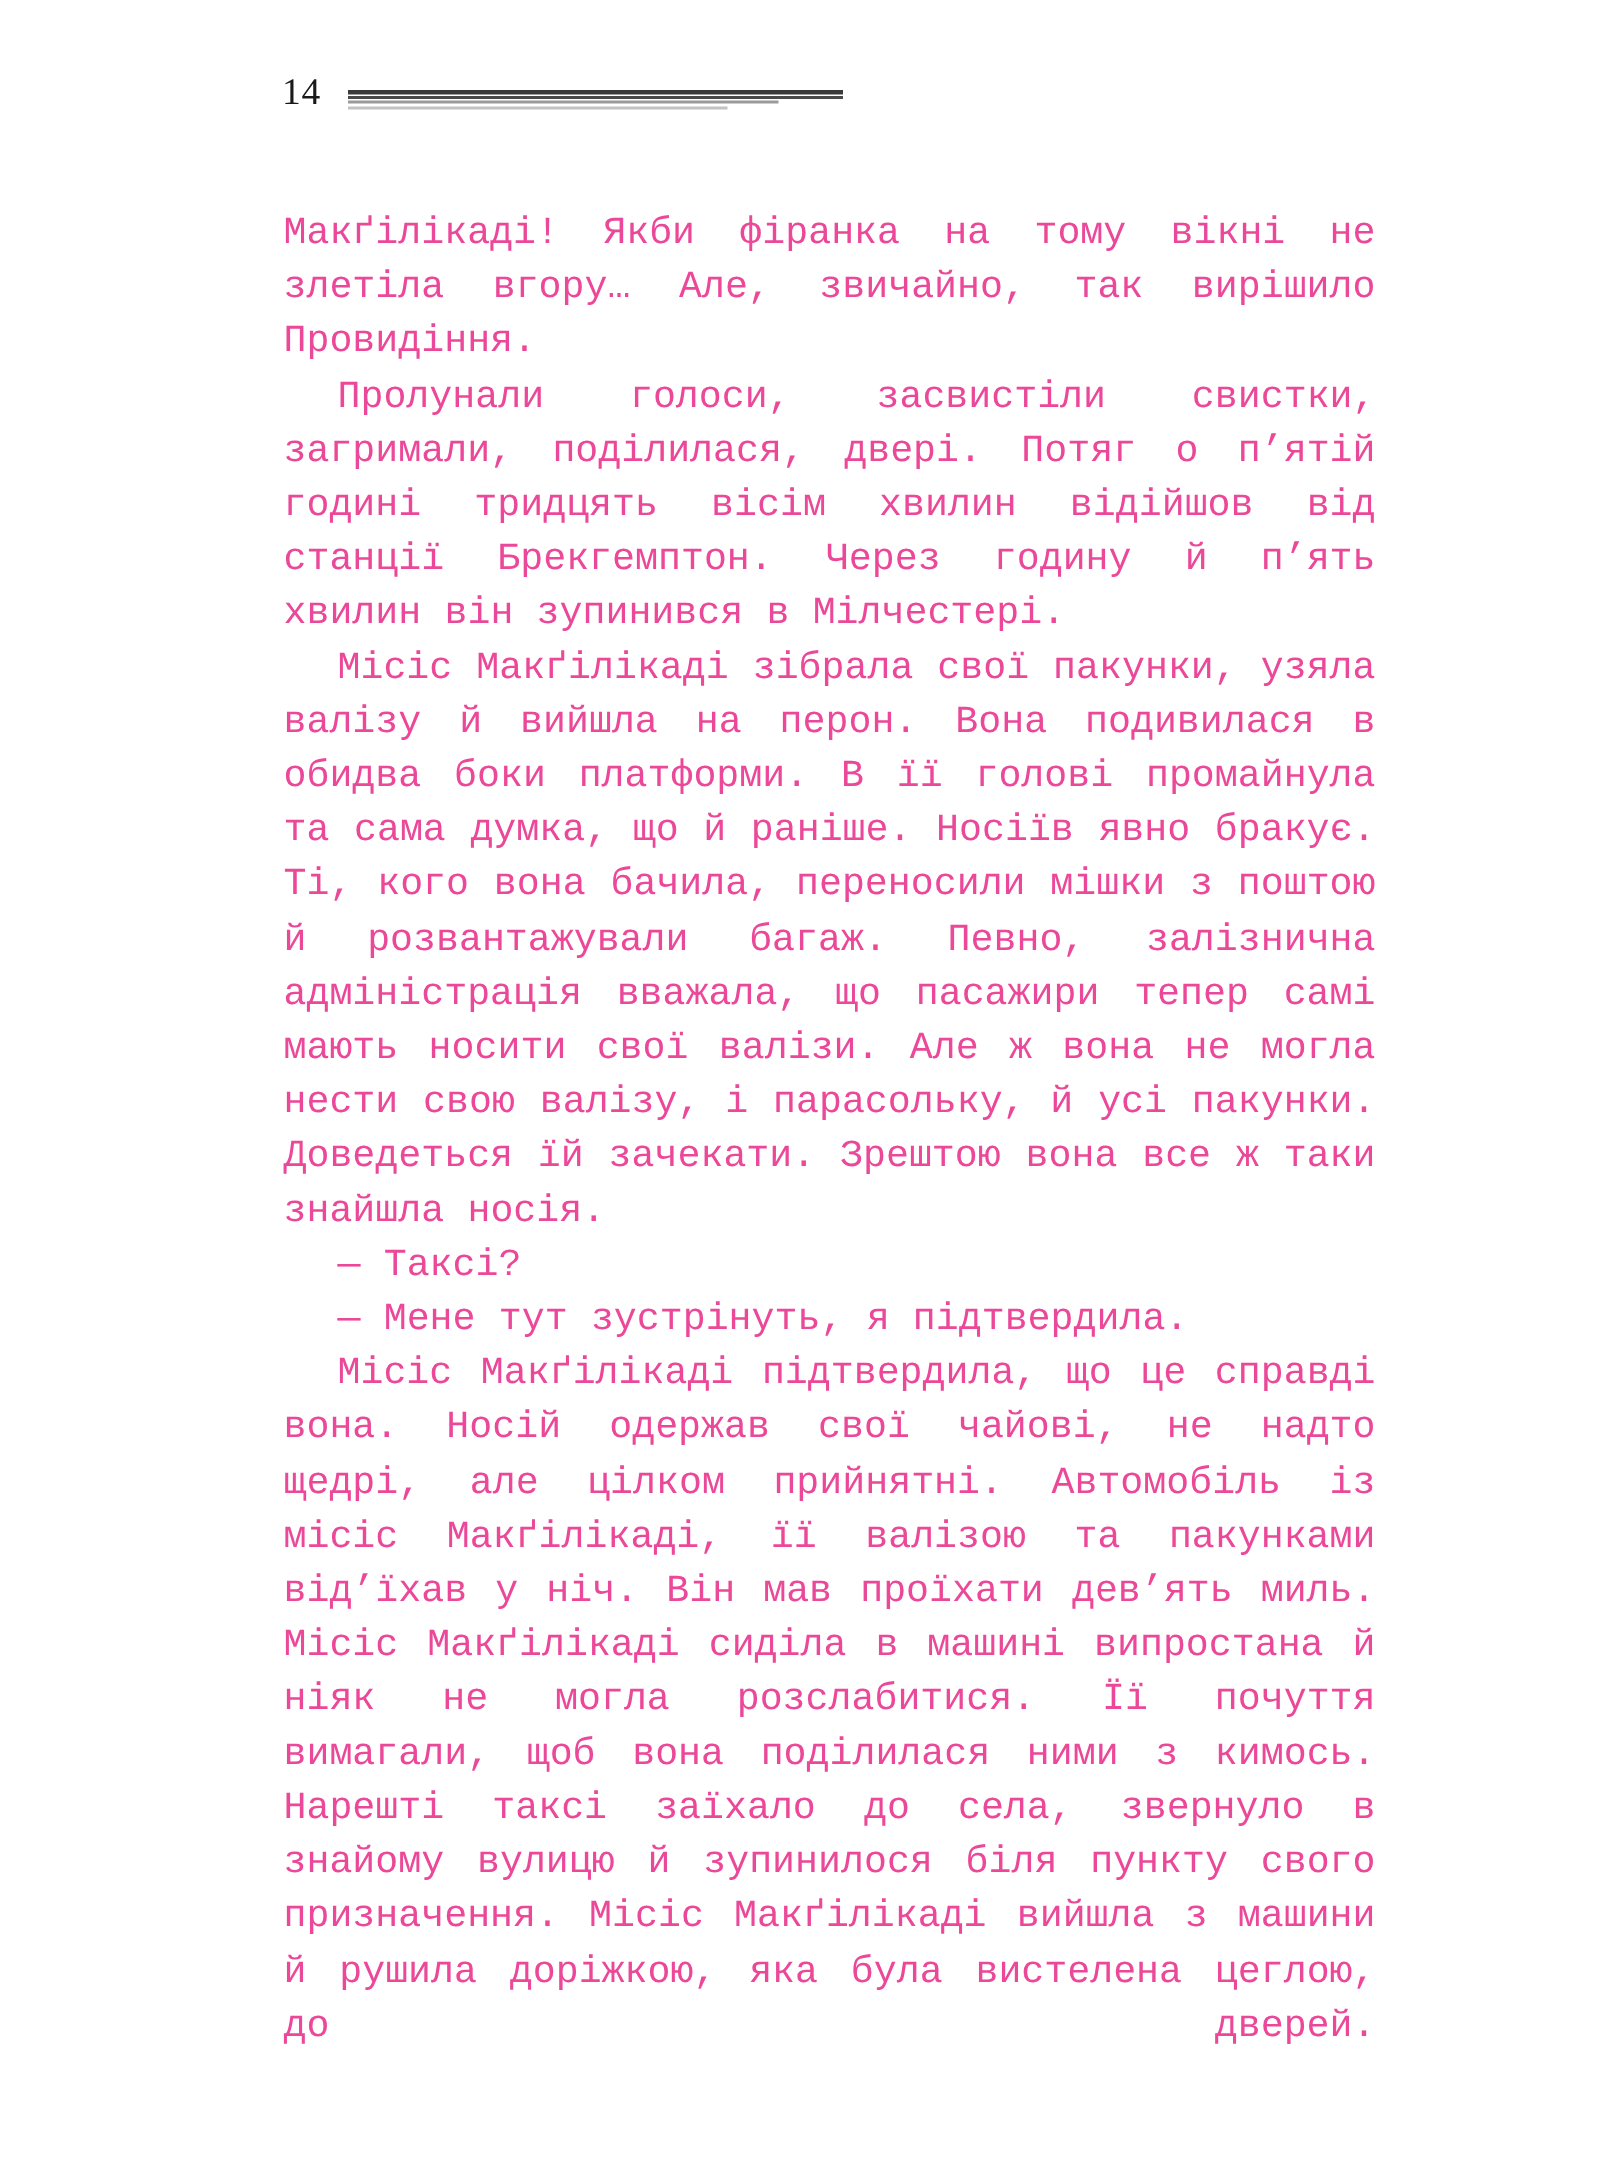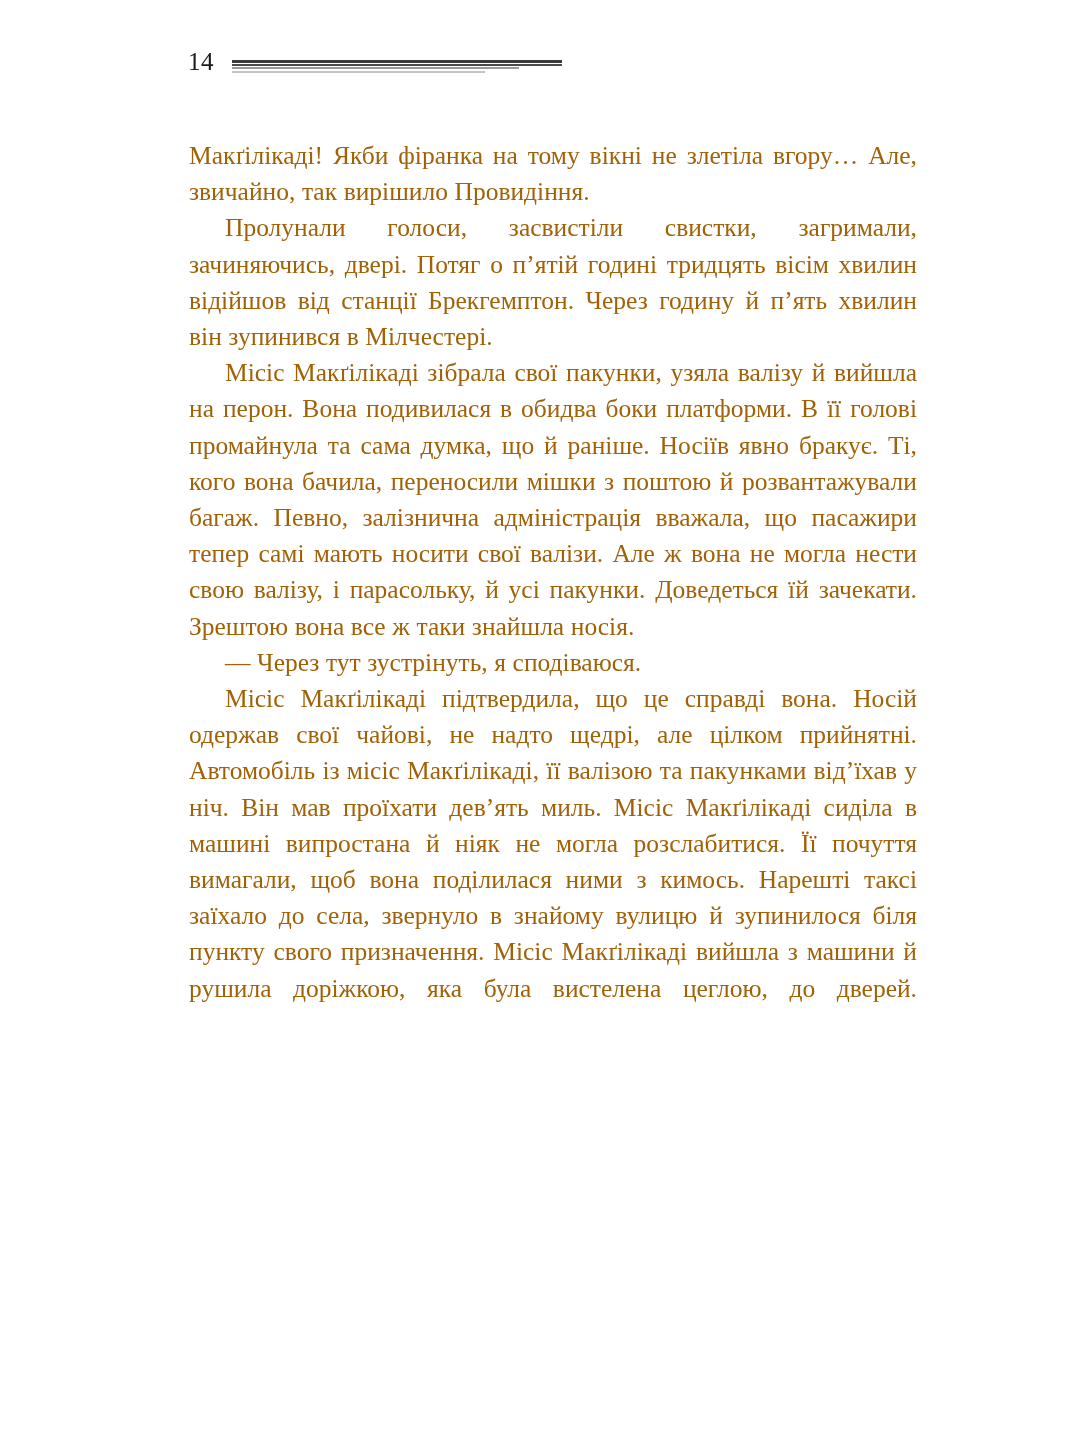--- a/index.html
+++ b/index.html
@@ -62,23 +62,24 @@
   
   .body-text {
     position: absolute;
     left: 189px;
     top: 138px;
     width: 728px;
     font-size: 25.5px;
     line-height: 36.2px;
     text-align: justify;
     text-align-last: left;
-    color: #a16207;
+    color: #ec4899;
     hyphens: manual;
     word-spacing: 0.2px;
+    font-family: Liberation Mono, monospace;
   }
   .para {
     margin: 0;
     text-indent: 36px;
     text-align: justify;
     text-align-last: left;
   }
   .para.no-indent {
     text-indent: 0;
   }
@@ -99,19 +100,20 @@
     <div class="rules">
       <div class="rule rule-1"></div>
       <div class="rule rule-2"></div>
       <div class="rule rule-3"></div>
       <div class="rule rule-4"></div>
     </div>
   </div>
 
   <div class="body-text">
     <p class="para no-indent">Макґілікаді! Якби фіранка на тому вікні не злетіла вгору… Але, звичайно, так вирішило Провидіння.</p>
-    <p class="para">Пролунали голоси, засвистіли свистки, загримали, зачиняючись, двері. Потяг о п’ятій годині тридцять вісім хвилин відійшов від станції Брекгемптон. Через годину й п’ять хвилин він зупинився в Мілчестері.</p>
+    <p class="para">Пролунали голоси, засвистіли свистки, загримали, поділилася, двері. Потяг о п’ятій годині тридцять вісім хвилин відійшов від станції Брекгемптон. Через годину й п’ять хвилин він зупинився в Мілчестері.</p>
     <p class="para">Місіс Макґілікаді зібрала свої пакунки, узяла валізу й вийшла на перон. Вона подивилася в обидва боки платформи. В її голові промайнула та сама думка, що й раніше. Носіїв явно бракує. Ті, кого вона бачила, переносили мішки з поштою й розвантажували багаж. Певно, залізнична адміністрація вважала, що пасажири тепер самі мають носити свої валізи. Але ж вона не могла нести свою валізу, і парасольку, й усі пакунки. Доведеться їй зачекати. Зрештою вона все ж таки знайшла носія.</p>
-    <p class="para dialogue">— Через тут зустрінуть, я сподіваюся.</p>
+    <p class="para dialogue">— Таксі?</p>
+    <p class="para dialogue">— Мене тут зустрінуть, я підтвердила.</p>
     <p class="para last">Місіс Макґілікаді підтвердила, що це справді вона. Носій одержав свої чайові, не надто щедрі, але цілком прийнятні. Автомобіль із місіс Макґілікаді, її валізою та пакунками від’їхав у ніч. Він мав проїхати дев’ять миль. Місіс Макґілікаді сиділа в машині випростана й ніяк не могла розслабитися. Її почуття вимагали, щоб вона поділилася ними з кимось. Нарешті таксі заїхало до села, звернуло в знайому вулицю й зупинилося біля пункту свого призначення. Місіс Макґілікаді вийшла з машини й рушила доріжкою, яка була вистелена цеглою, до дверей.</p>
   </div>
 
 </div>
 
 </body></html>

